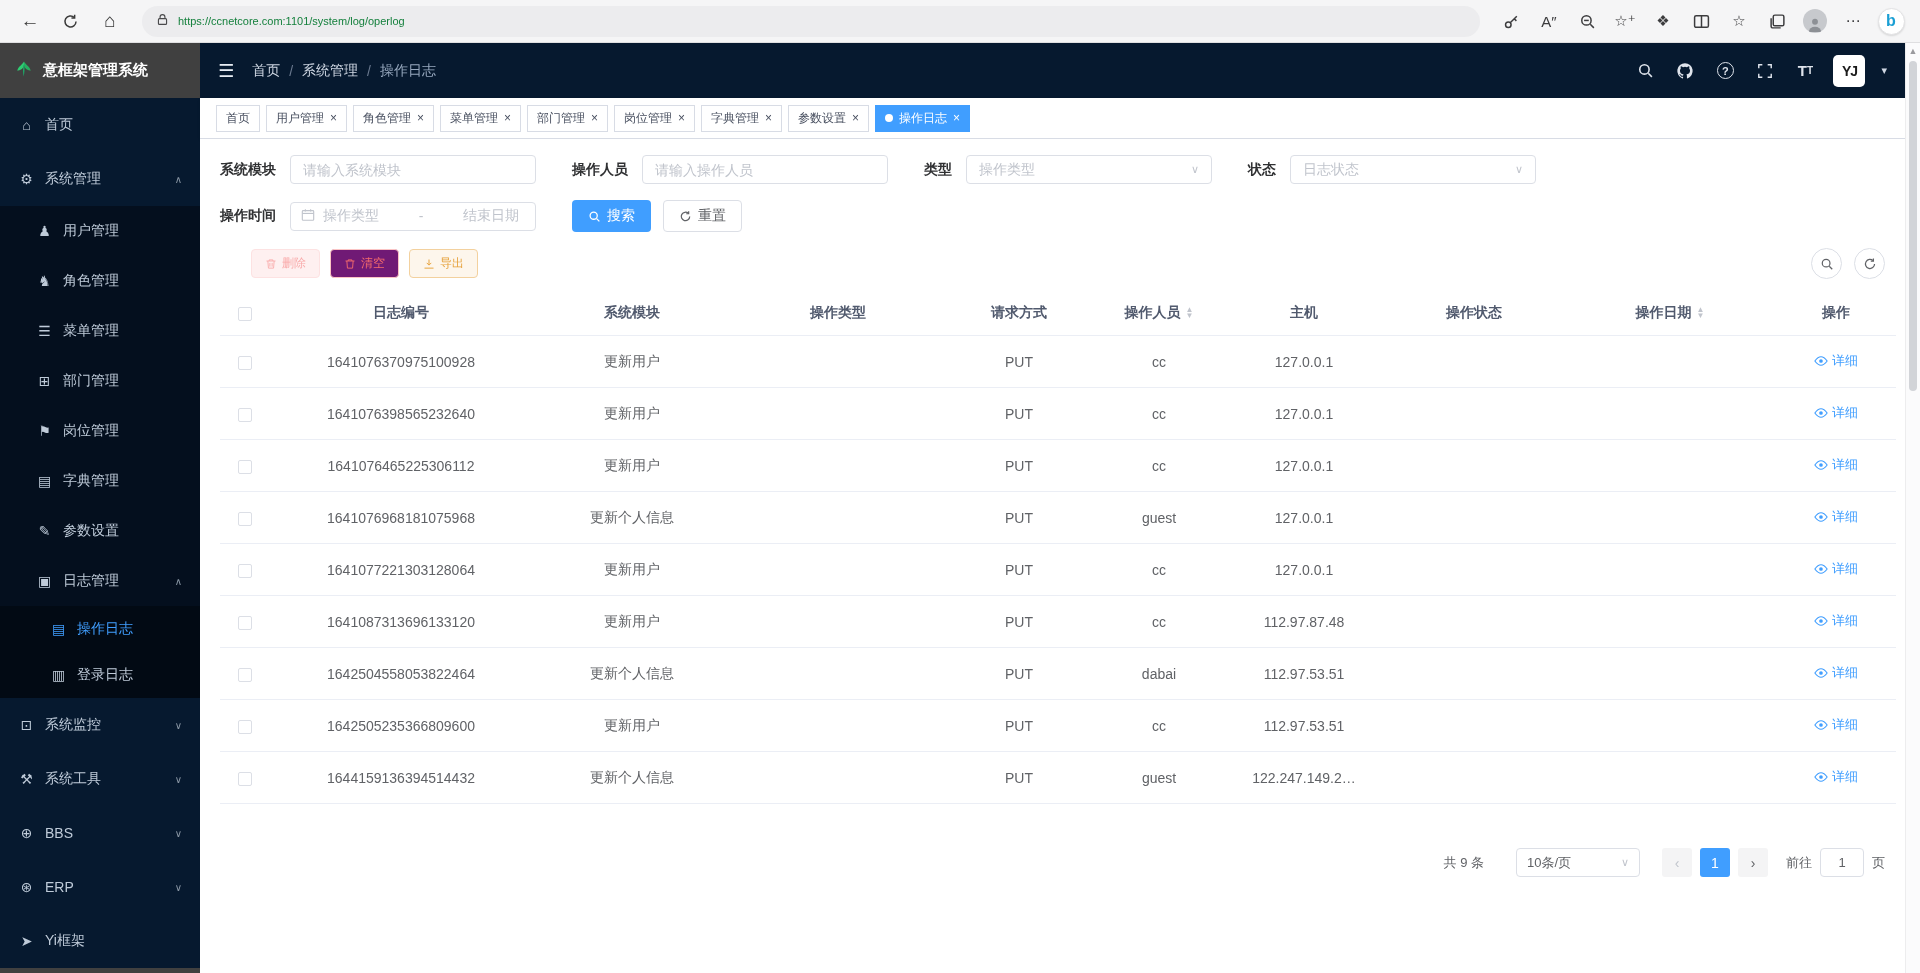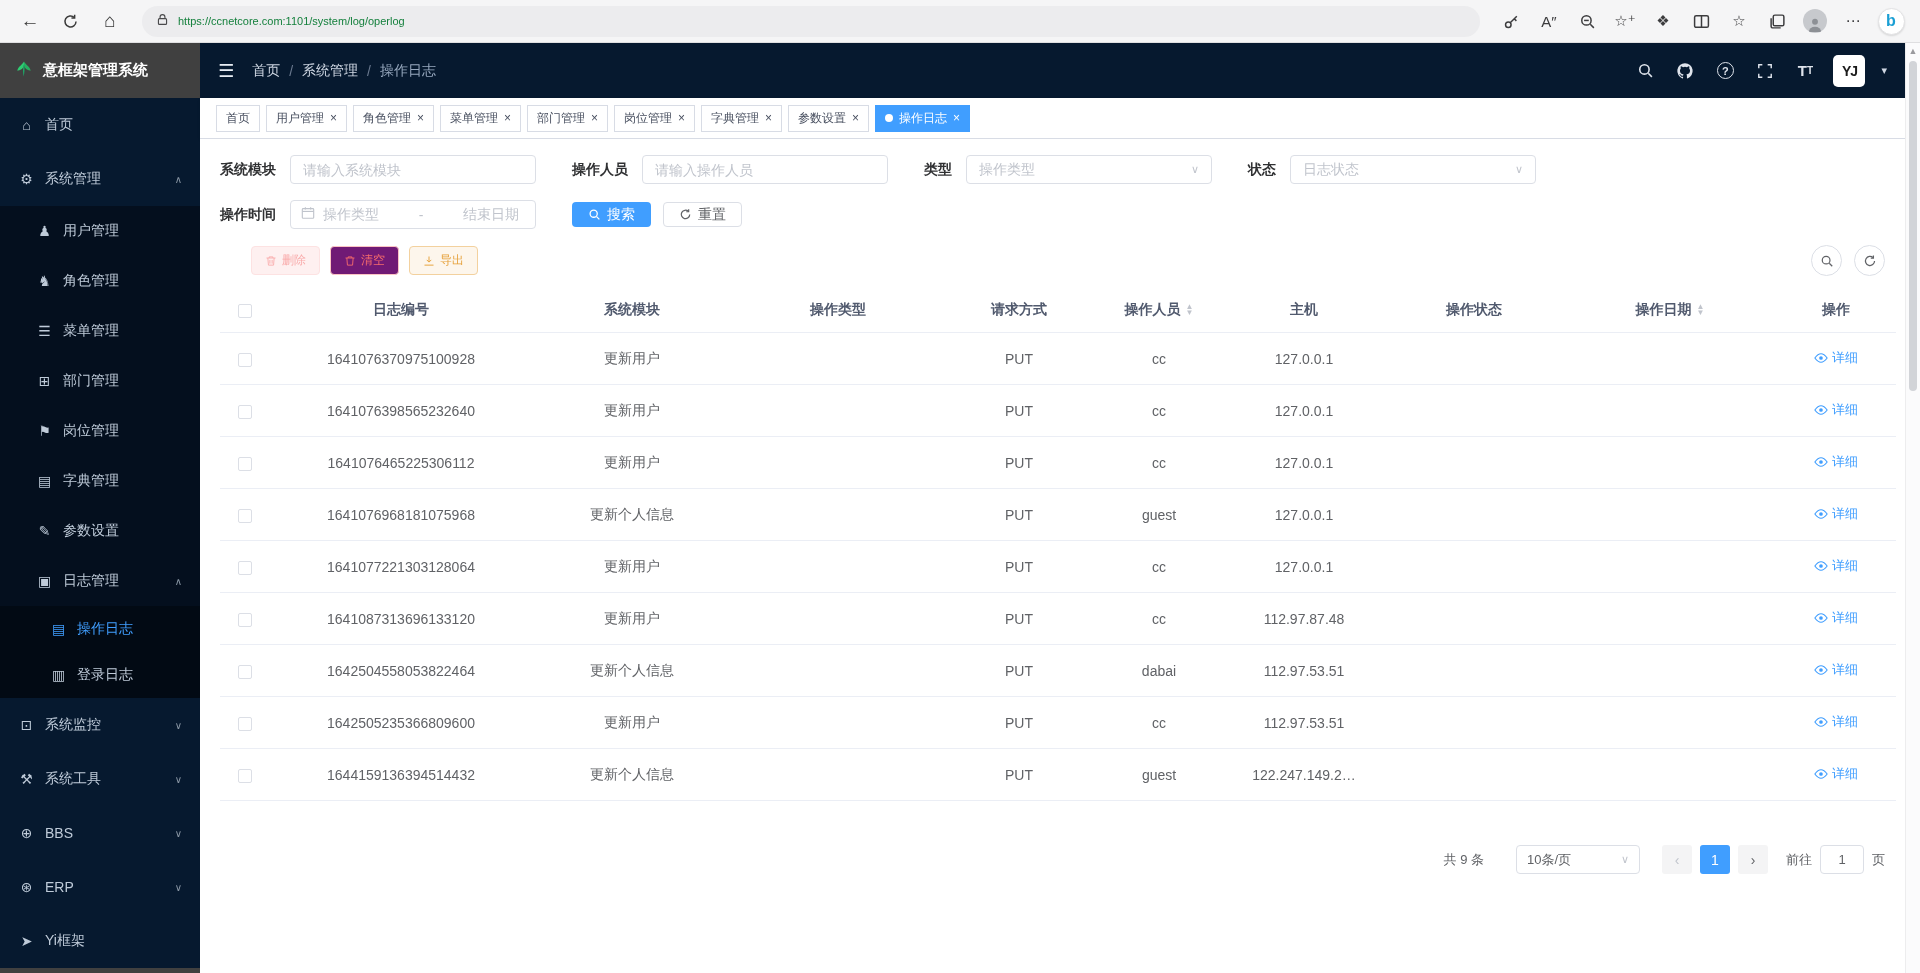--- a/index.html
+++ b/index.html
@@ -81,21 +81,21 @@
   .inp, .sel, .drange { width:246px; height:29px; border:1px solid #dcdfe6; border-radius:4px;
     background:#fff; font-size:14px; }
   input.inp { padding:0 12px; color:#606266; outline:none; font-family:inherit; }
   input.inp::placeholder { color:#c0c4cc; }
   .sel { display:flex; align-items:center; padding:0 12px; color:#c0c4cc; cursor:pointer; }
   .sel .sel-caret { margin-left:auto; color:#c0c4cc; font-size:11px; }
   .drange { display:flex; align-items:center; padding:0 10px; color:#c0c4cc; gap:8px; }
   .drange .dr-start { flex:1; }
   .drange .dr-end { flex:1; text-align:right; padding-right:6px; }
   .btn { display:inline-flex; align-items:center; gap:6px; border-radius:4px; font-size:14px;
-    height:25px; padding:0 15px; cursor:pointer; border:1px solid transparent; }
+    height:32px; padding:0 15px; cursor:pointer; border:1px solid transparent; }
   .btn-primary { background:#409EFF; color:#fff; margin-right:12px; }
   .btn-default { background:#fff; border-color:#dcdfe6; color:#606266; }
 
   .toolbar-row { display:flex; align-items:center; margin-bottom:12px; }
   .btn-sm { height:29px; padding:0 13px; font-size:12px; border-radius:4px; display:inline-flex;
     align-items:center; gap:5px; margin-right:10px; cursor:pointer; border:1px solid; }
   .btn-danger-dis { background:#fef0f0; border-color:#fde2e2; color:#f9abab; cursor:not-allowed;margin-left:31px; }
   .btn-danger { background:#701a75; border-color:#fbc4c4; color:#F56C6C; }
   .btn-warning { background:#fdf6ec; border-color:#f3d19e; color:#E6A23C; }
   .right-tools { margin-left:auto; display:flex; gap:12px; }

